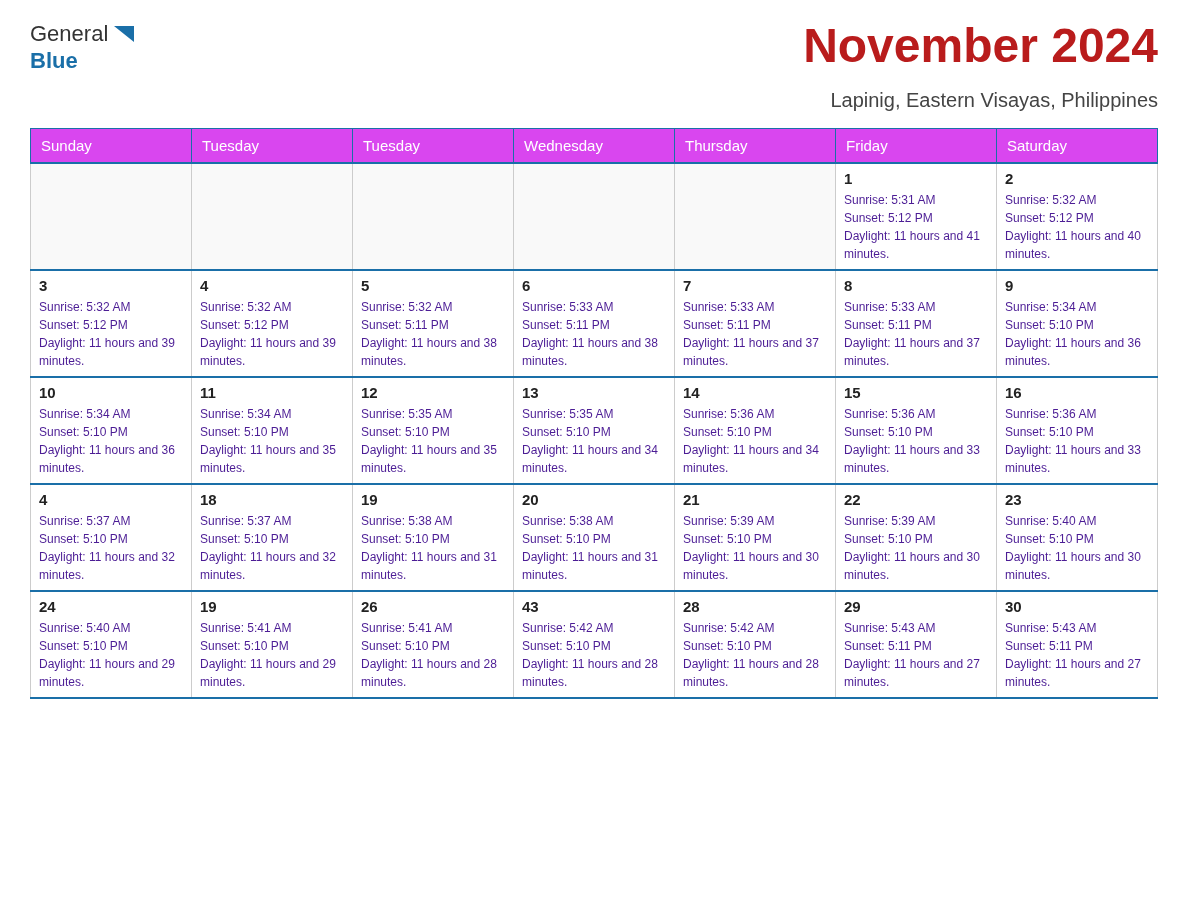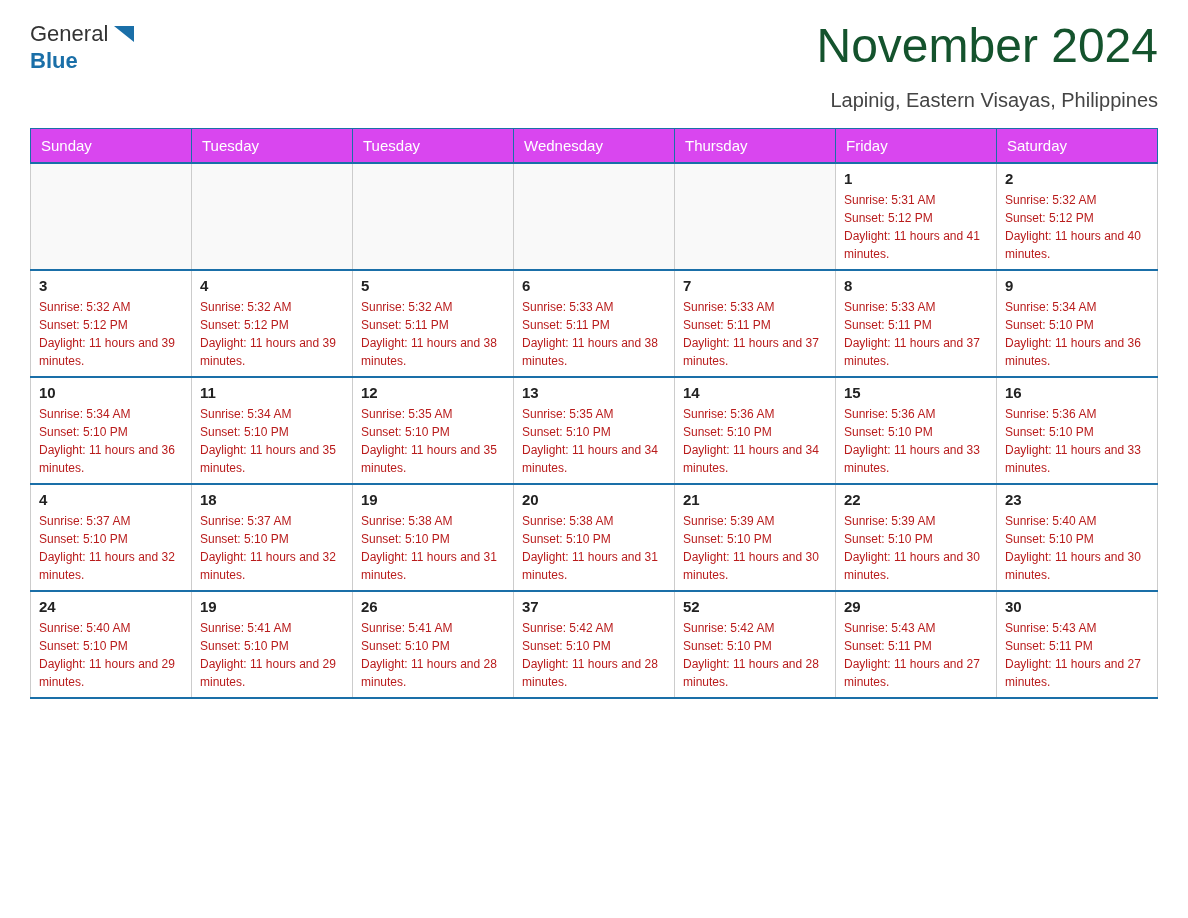--- a/index.html
+++ b/index.html
@@ -29,22 +29,22 @@
     .logo-icon {
       width: 28px;
       height: 28px;
       margin-left: 2px;
     }
     .title-block {
       text-align: right;
     }
     .main-title {
       font-size: 48px;
-      font-weight: normal;
-      color: #14532d;
+      font-weight: bold;
+      color: #b91c1c;
       line-height: 1.1;
     }
     .subtitle {
       font-size: 20px;
       color: #444;
       margin-top: 16px;
     }
     .calendar {
       width: 100%;
       border-collapse: collapse;
@@ -73,21 +73,21 @@
     }
     .day-num {
       font-size: 15px;
       font-weight: bold;
       color: #222;
       display: block;
       margin-bottom: 4px;
     }
     .day-info {
       font-size: 12px;
-      color: #b91c1c;
+      color: #4c1d95;
       line-height: 1.5;
     }
     .empty-cell {
       background: #f9f9f9;
     }
   </style>
 </head>
 <body>
 
 <div class="header-area">
@@ -288,27 +288,27 @@
 Sunset: 5:10 PM
 Daylight: 11 hours and 29 minutes.</div>
         </td>
         <td>
           <span class="day-num">26</span>
           <div class="day-info" style="white-space: pre-line;">Sunrise: 5:41 AM
 Sunset: 5:10 PM
 Daylight: 11 hours and 28 minutes.</div>
         </td>
         <td>
-          <span class="day-num">37</span>
+          <span class="day-num">43</span>
           <div class="day-info" style="white-space: pre-line;">Sunrise: 5:42 AM
 Sunset: 5:10 PM
 Daylight: 11 hours and 28 minutes.</div>
         </td>
         <td>
-          <span class="day-num">52</span>
+          <span class="day-num">28</span>
           <div class="day-info" style="white-space: pre-line;">Sunrise: 5:42 AM
 Sunset: 5:10 PM
 Daylight: 11 hours and 28 minutes.</div>
         </td>
         <td>
           <span class="day-num">29</span>
           <div class="day-info" style="white-space: pre-line;">Sunrise: 5:43 AM
 Sunset: 5:11 PM
 Daylight: 11 hours and 27 minutes.</div>
         </td>

